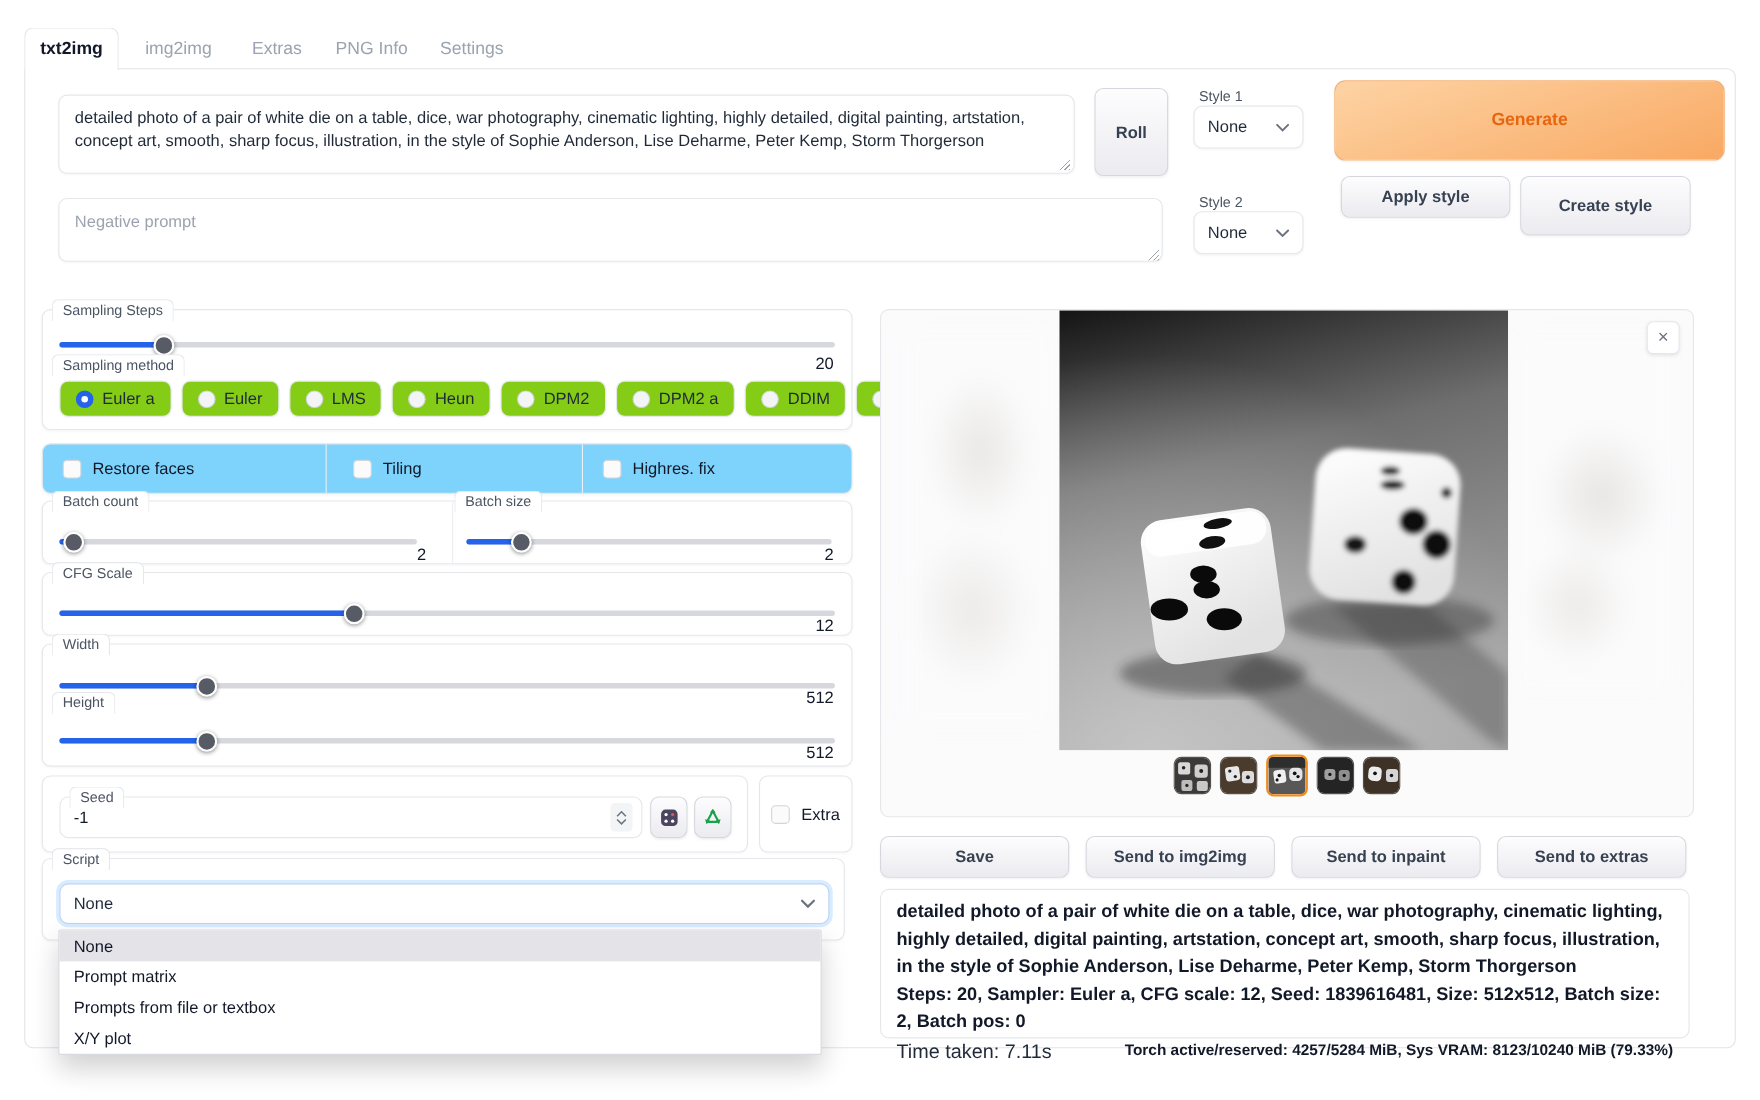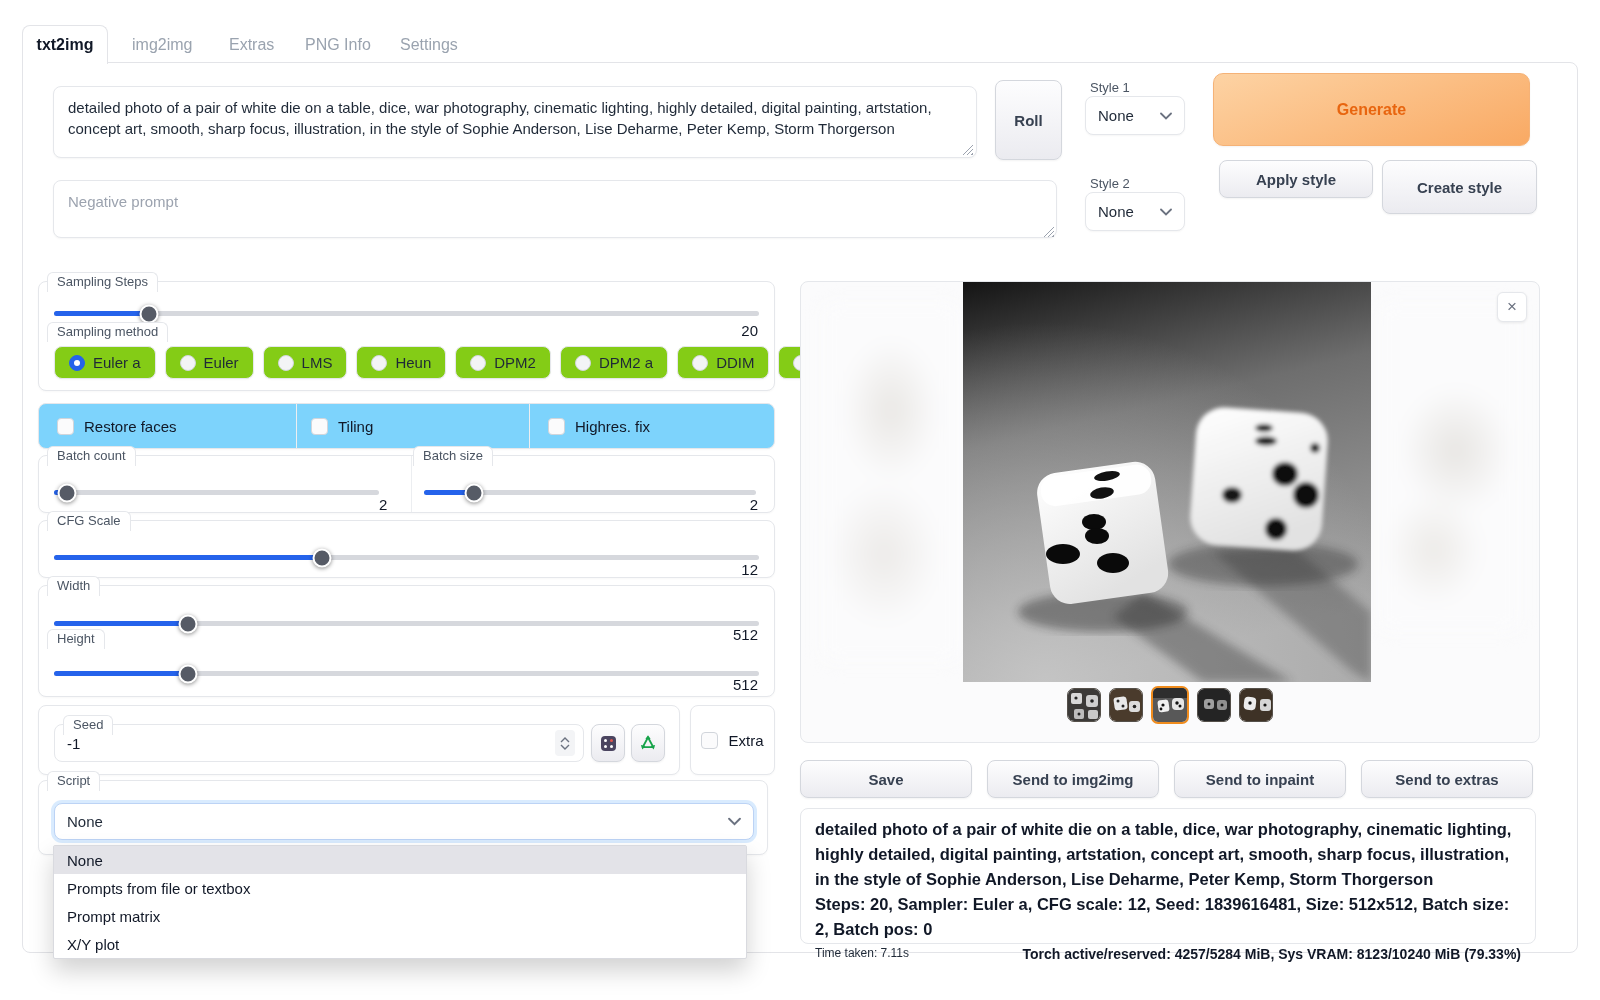--- a/index.html
+++ b/index.html
@@ -89,21 +89,21 @@
     justify-content:center; gap:8px; }
   .thumb-img { width:34px; height:34px; border-radius:7px; overflow:hidden;
     border:1px solid #55504a; cursor:pointer; }
   .thumb-img.sel { width:38px; height:38px; margin-top:-2px; border:2px solid #f08c1d; }
 
   
   #info-box { left:800px; top:808px; width:736px; height:136px; border:1px solid #e5e7eb;
     border-radius:8px; padding:8px 14px; background:#fff; }
   .info-text { font-size:16.5px; font-weight:600; color:#111827; line-height:25px; }
   #info-footer { display:flex; justify-content:space-between; margin-top:4px; }
-  #time-taken { font-size:12px; font-weight:400; color:#1f2937; }
+  #time-taken { font-size:18px; font-weight:400; color:#1f2937; }
   #vram { font-size:14px; font-weight:600; color:#111827; }
 
   .spinner { display:flex; flex-direction:column; align-items:center; justify-content:center;
     width:20px; height:26px; background:#f3f4f6; border-radius:4px; cursor:pointer; gap:1px; }
   svg { display:block; }
 </style>
 </head>
 <body>
 
 <div id="frame" class="abs"></div>
@@ -131,21 +131,21 @@
 </div>
 
 <div class="small-label abs" style="left:1090px;top:176px;">Style 2</div>
 <div class="select" style="left:1085px;top:192px;width:100px;height:39px;">
   <span>None</span>
   <svg width="12" height="8" viewBox="0 0 12 8">
     <path d="M1 1.5 L6 6.5 L11 1.5" fill="none" stroke="#6b7280" stroke-width="1.8" stroke-linecap="round"></path>
     </svg>
 </div>
 
-<div id="generate-btn" class="btn abs" style="left:1213px;top:73px;width:317px;height:73px;">Generate</div>
+<div id="generate-btn" class="btn abs" style="left:1213px;top:73px;width:355px;height:73px;">Generate</div>
 <div class="btn abs" style="left:1219px;top:160px;width:154px;height:38px;">Apply style</div>
 <div class="btn abs" style="left:1382px;top:160px;width:155px;height:54px;">Create style</div>
 
 <div class="panel" style="left:38px;top:281px;width:737px;height:110px;">
   <div class="chip" style="left:8px;">Sampling Steps</div>
   <div class="val" style="right:16px;top:4px;">20</div>
   <div class="track" style="left:15px;right:15px;top:29px;">
     <div class="fill" style="width:13.5%;"></div>
     <div class="thumb" style="left:13.5%;"></div>
   </div>
@@ -184,21 +184,21 @@
         <span>PLMS</span>
       </div>
   </div>
 </div>
 
 <div class="panel" style="left:38px;top:403px;width:737px;height:46px;background:#7dd3fc;display:flex;align-items:center;">
   <div class="cb-item" style="width:257px;padding-left:18px;">
     <span class="cb"></span>
     <span>Restore faces</span>
   </div>
-  <div class="cb-item" style="width:233px;padding-left:14px;border-left:1px solid #eceef1;align-self:stretch;">
+  <div class="cb-item" style="width:233px;padding-left:24px;border-left:1px solid #eceef1;align-self:stretch;">
     <span class="cb"></span>
     <span>Tiling</span>
   </div>
   <div class="cb-item" style="flex:1;padding-left:18px;border-left:1px solid #eceef1;align-self:stretch;">
     <span class="cb"></span>
     <span>Highres. fix</span>
   </div>
 </div>
 
 <div class="panel" style="left:38px;top:455px;width:737px;height:58px;">
@@ -285,22 +285,22 @@
   <div class="select" style="left:15px;top:22px;width:700px;height:37px;border-color:#bcd3f5;box-shadow:0 0 0 3px rgba(147,197,253,.35);">
     <span>None</span>
     <svg width="13" height="9" viewBox="0 0 12 8">
       <path d="M1 1.5 L6 6.5 L11 1.5" fill="none" stroke="#6b7280" stroke-width="1.8" stroke-linecap="round"></path>
       </svg>
   </div>
 </div>
 
 <div id="script-menu">
   <div class="menu-item hl">None</div>
+  <div class="menu-item">Prompt matrix</div>
   <div class="menu-item">Prompts from file or textbox</div>
-  <div class="menu-item">Prompt matrix</div>
   <div class="menu-item">X/Y plot</div>
 </div>
 
 <div id="gallery" class="abs">
   <div class="blurblob" style="left:20px;top:20px;width:140px;height:360px;
     background:radial-gradient(60px 90px at 50% 30%,#e9e7e4 0%,transparent 80%),
                radial-gradient(70px 90px at 45% 70%,#eceae8 0%,transparent 80%),#fbfbfc;"></div>
   <div class="blurblob" style="left:575px;top:20px;width:145px;height:330px;
     background:radial-gradient(70px 80px at 55% 45%,#e7e5e2 0%,transparent 80%),
                radial-gradient(60px 70px at 40% 75%,#eceae7 0%,transparent 80%),#fbfbfc;"></div>

